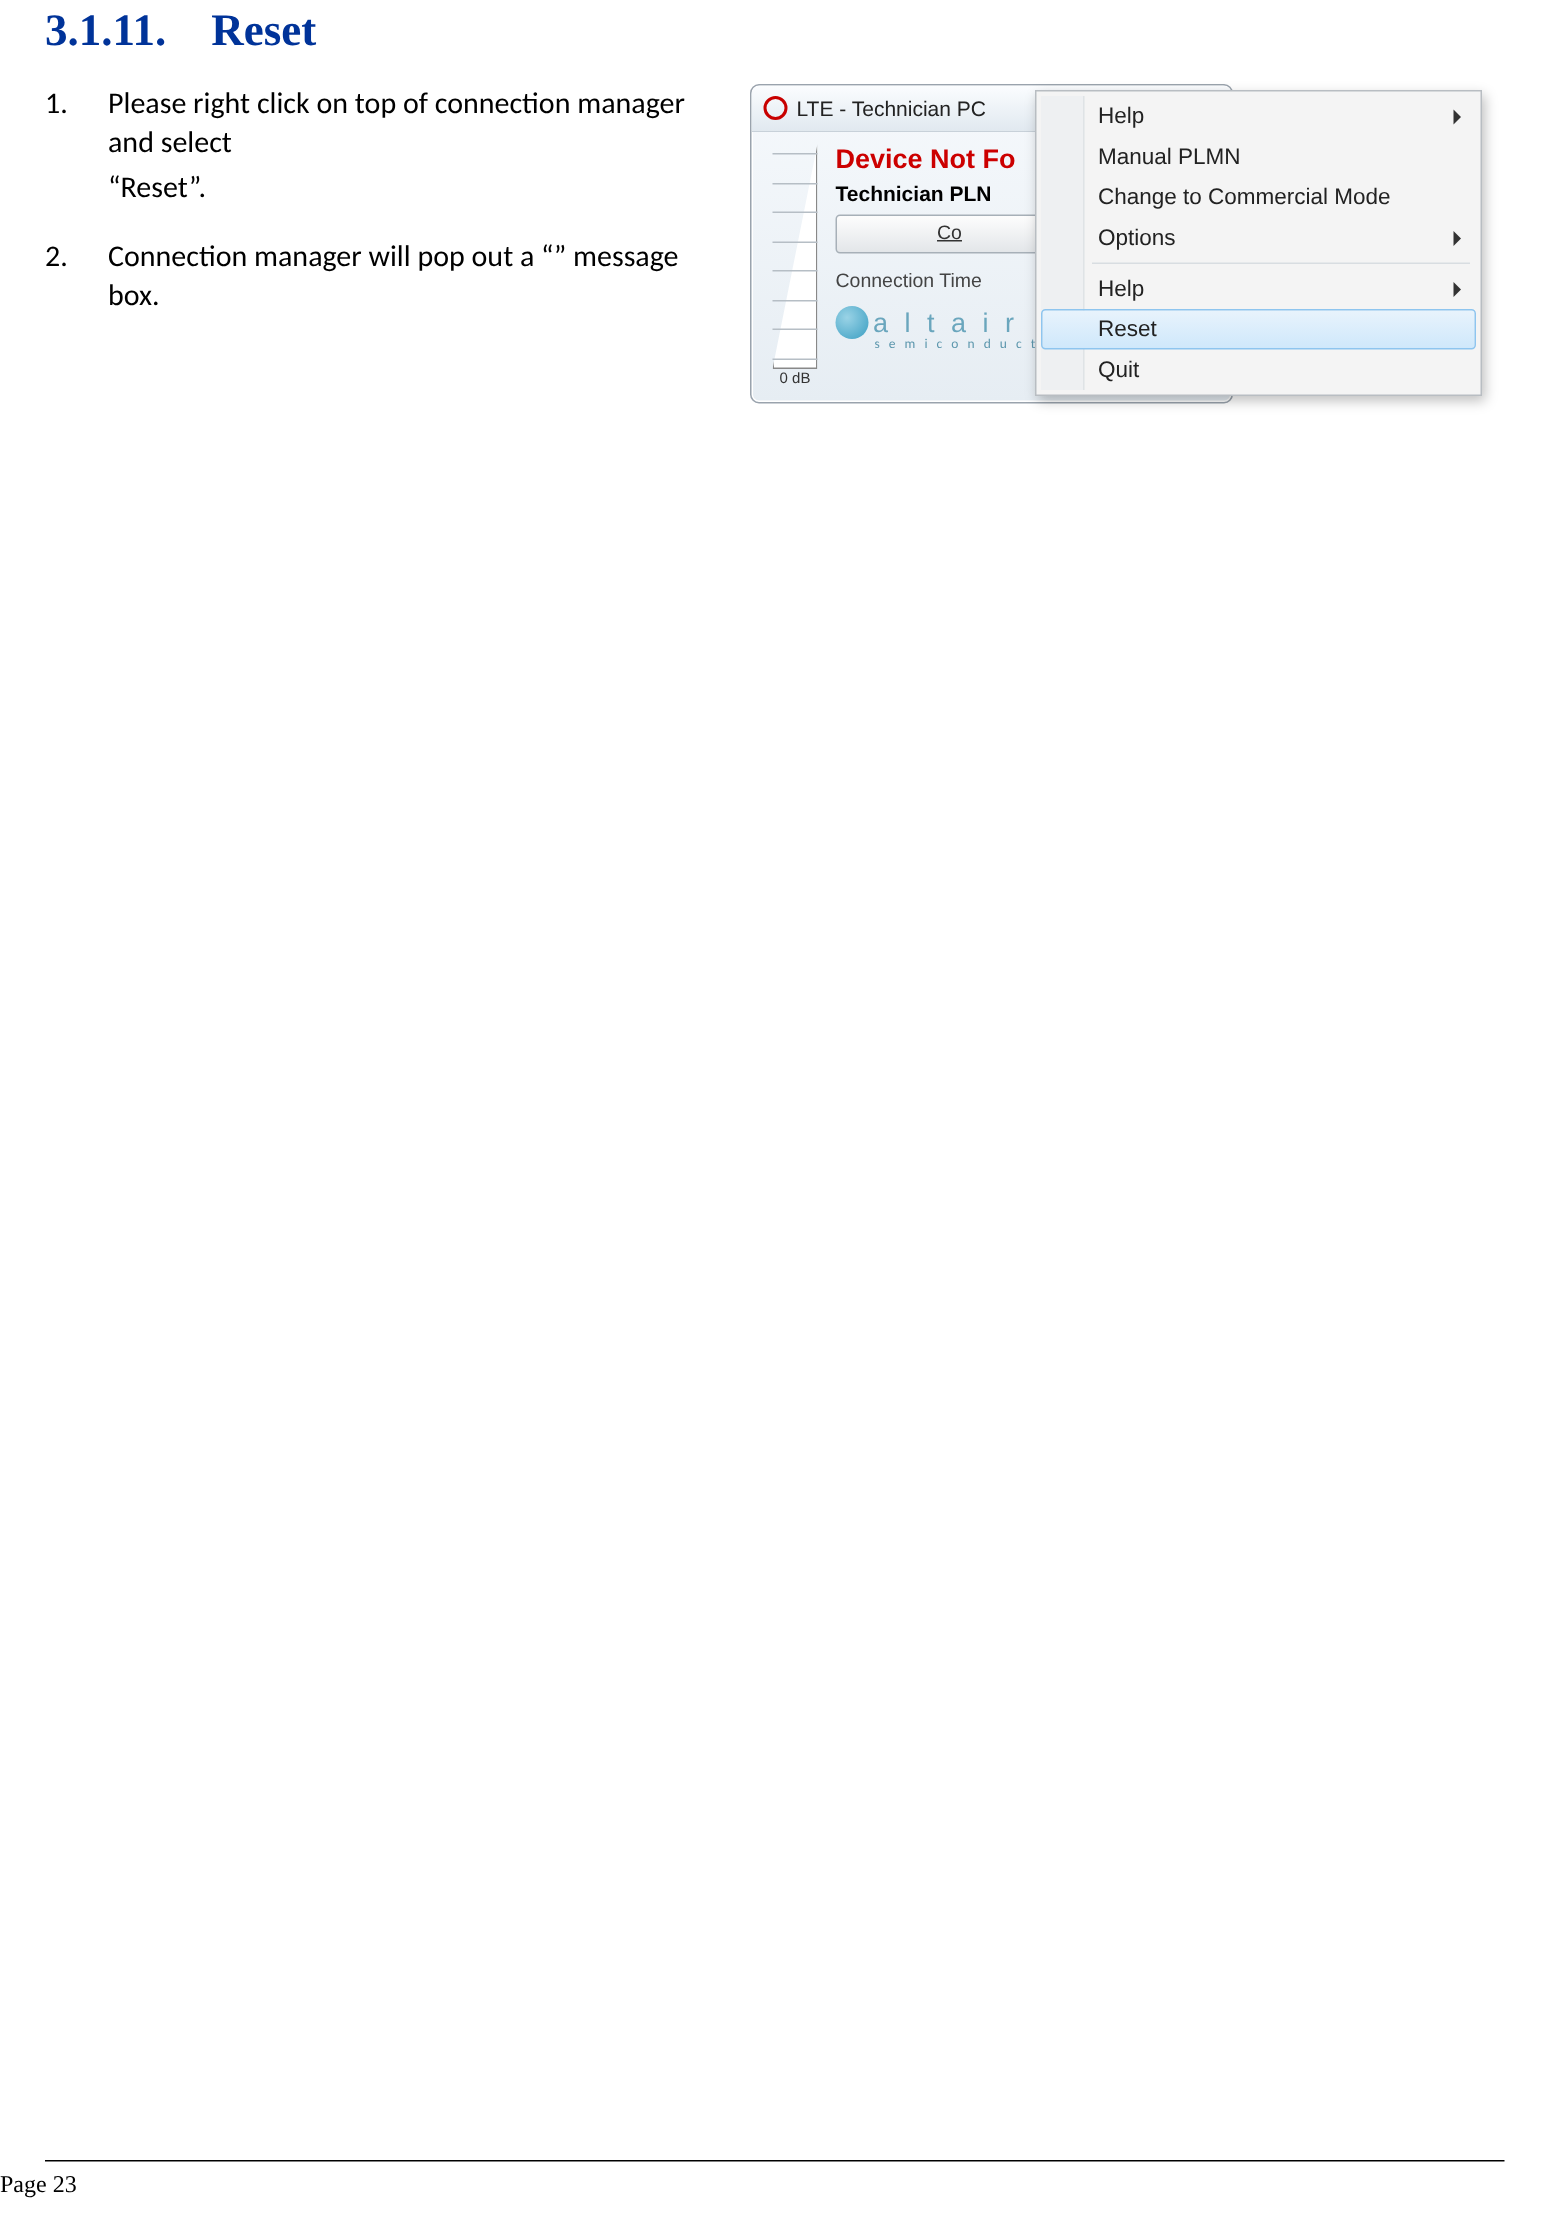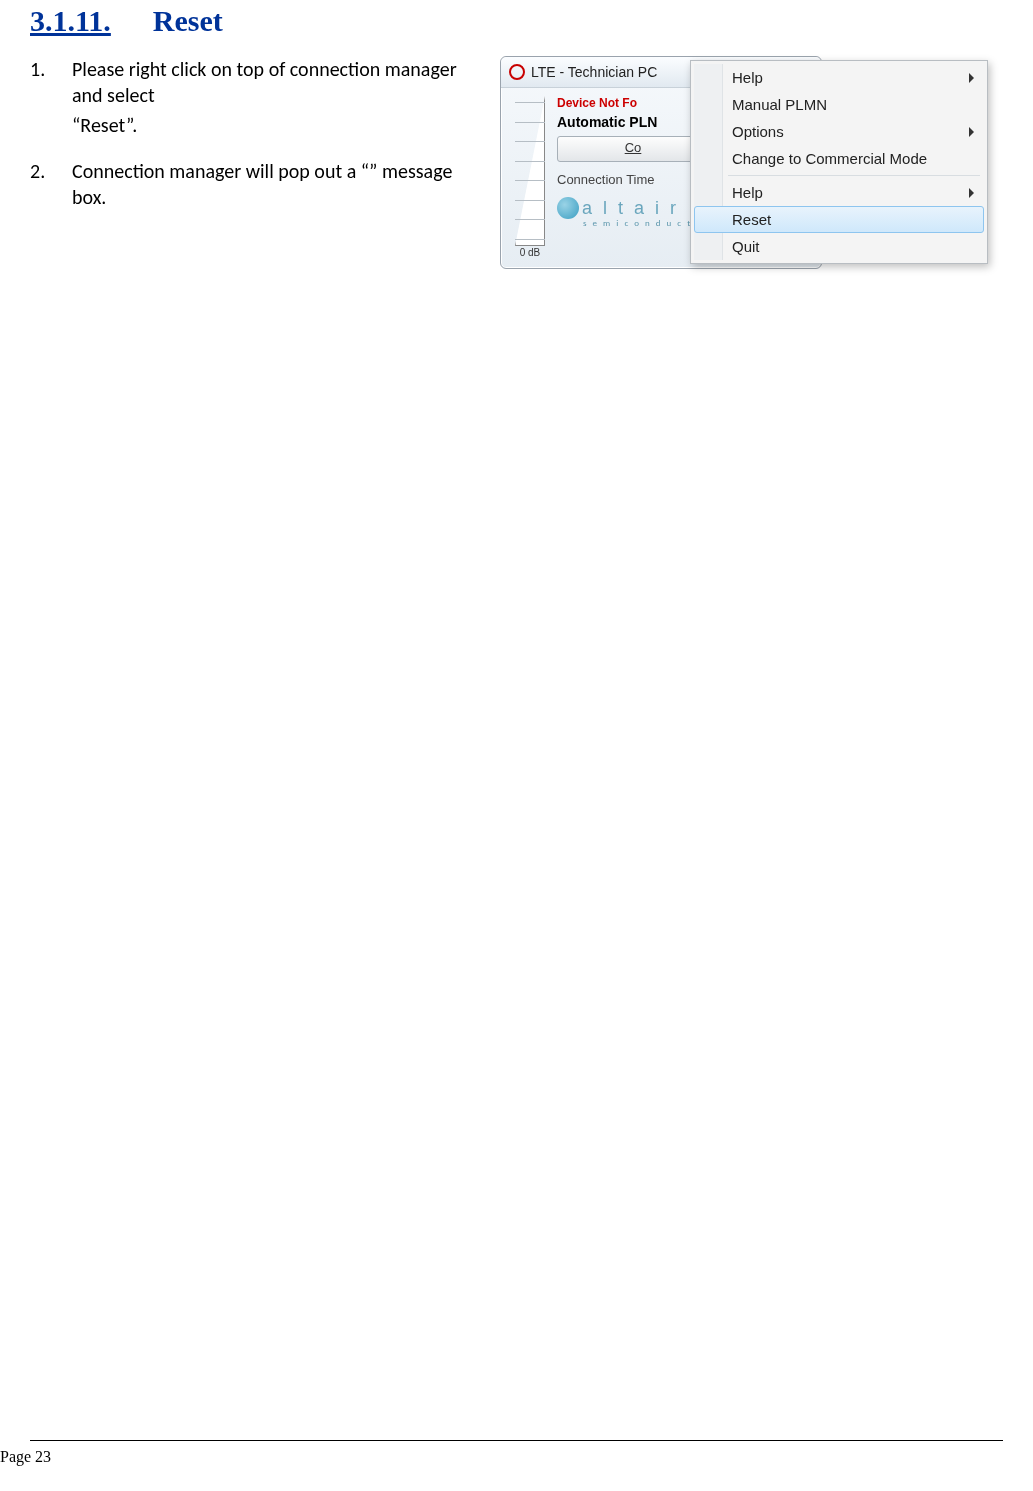--- a/index.html
+++ b/index.html
@@ -18,21 +18,21 @@
     padding: 0 30px;
   }
   .heading {
     font-family: "Times New Roman", serif;
     font-weight: bold;
     color: #003399;
     font-size: 30px;
     margin-top: 4px;
     margin-bottom: 18px;
   }
-  .heading .hnum { margin-right: 42px; text-decoration: underline; }
+  .heading .hnum { margin-right: 30px; }
   .body-area {
     display: flex;
     align-items: flex-start;
     gap: 30px;
   }
   .text-col {
     flex: 0 0 440px;
     font-size: 20px;
     line-height: 1.3;
   }
@@ -141,21 +141,21 @@
     font-family: Liberation Sans, sans-serif;
     font-size: 10px;
     color: #333;
     margin-top: 1px;
   }
   .info-col { flex:1; }
   .dev-not {
     font-family: Tahoma, sans-serif;
     font-weight: bold;
     color: #cc0000;
-    font-size: 12px;
+    font-size: 18px;
     margin-bottom: 4px;
     white-space: nowrap;
     overflow: hidden;
   }
   .auto-plmn {
     font-family: Tahoma, sans-serif;
     font-weight: bold;
     color: #000;
     font-size: 14px;
     margin-bottom: 6px;
@@ -309,21 +309,21 @@
                   <div></div>
                   <div></div>
                   <div></div>
                   <div></div>
                 </div>
             </div>
             <div class="db-label">0 dB</div>
           </div>
           <div class="info-col">
             <div class="dev-not">Device Not Fo</div>
-            <div class="auto-plmn">Automatic PLN</div>
+            <div class="auto-plmn">Technician PLN</div>
             <div class="conn-btn">Co</div>
             <div class="conn-time">Connection Time</div>
             <div class="logo-row">
               <span class="logo-mark"></span>
               <span class="logo-text">a l t a i r</span>
             </div>
             <div class="logo-sub">s e m i c o n d u c t o r</div>
           </div>
         </div>
       </div>
@@ -332,25 +332,25 @@
         <div class="cm-gutter"></div>
 
         <div class="cm-item">
           <span>Help</span>
           <span class="cm-arrow"></span>
         </div>
         <div class="cm-item">
           <span>Manual PLMN</span>
         </div>
         <div class="cm-item">
+          <span>Change to Commercial Mode</span>
+        </div>
+        <div class="cm-item">
           <span>Options</span>
           <span class="cm-arrow"></span>
-        </div>
-        <div class="cm-item">
-          <span>Change to Commercial Mode</span>
         </div>
         <div class="cm-sep"></div>
         <div class="cm-item">
           <span>Help</span>
           <span class="cm-arrow"></span>
         </div>
         <div class="cm-item hover">
           <span>Reset</span>
         </div>
         <div class="cm-item">

